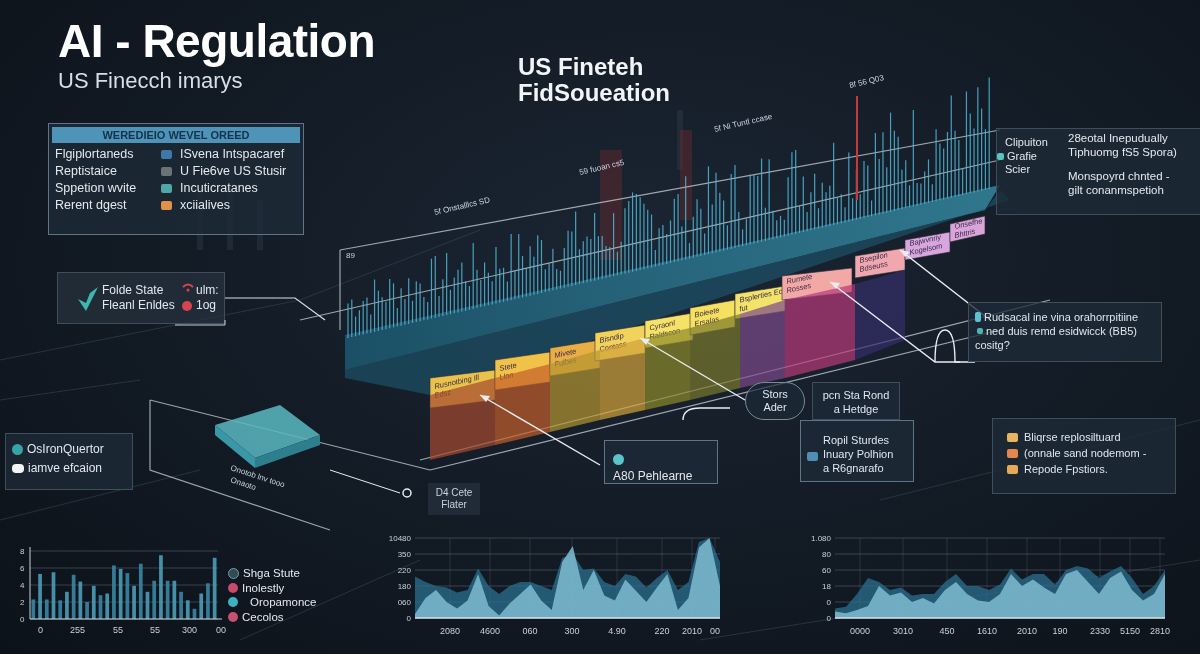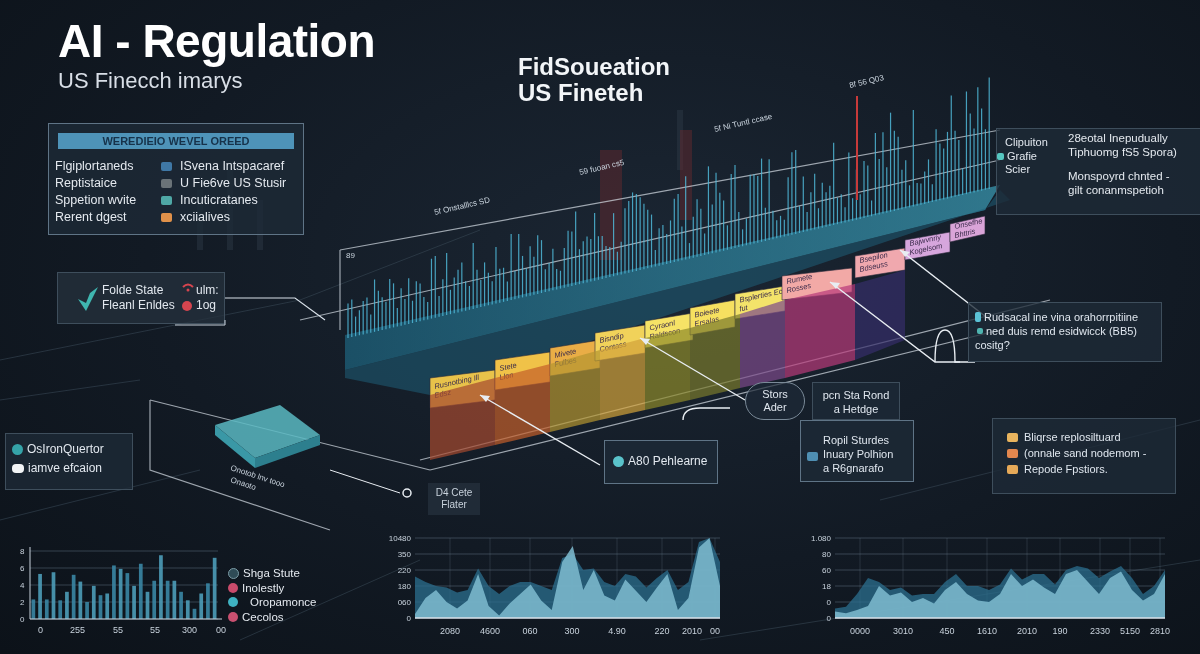--- a/index.html
+++ b/index.html
@@ -7,21 +7,21 @@
     width:1200px; height:654px; overflow:hidden; position:relative;
     background: radial-gradient(ellipse at 55% 40%, #1b2633 0%, #121a24 55%, #0c1219 100%);
     font-family: "Liberation Sans", sans-serif; color:#dfe6ee;
   }
   .abs { position:absolute; }
   .title { left:58px; top:14px; font-size:46px; font-weight:bold; color:#ffffff; letter-spacing:-0.5px; }
   .subtitle { left:58px; top:68px; font-size:22px; color:#d8dee6; }
   .center-title { left:518px; top:54px; font-size:24px; font-weight:bold; color:#f2f5f8; line-height:26px; }
   .panel { background: rgba(30,42,55,0.78); border:1px solid #5f7486; }
   .legend-box { left:48px; top:123px; width:254px; height:110px; }
-  .legend-head { background:#4e93b8; color:#16324a; font-size:11px; font-weight:bold; text-align:center; height:16px; line-height:16px; margin:9px; }
+  .legend-head { background:#4e93b8; color:#16324a; font-size:11px; font-weight:bold; text-align:center; height:16px; line-height:16px; margin:3px; }
   .legend-grid { display:grid; grid-template-columns: 106px 148px; row-gap:3px; padding:1px 6px; font-size:12.5px; color:#e4e9ef; }
   .legend-grid .r { display:flex; align-items:center; gap:8px; }
   .sw { width:11px; height:9px; border-radius:2px; display:inline-block; }
   .box-txt { font-size:12px; color:#e2e8ef; line-height:15px; }
   .grid-line { stroke:#6e8292; stroke-width:0.7; }
   .axis-label { font-size:9px; fill:#c8d2dc; font-family:"Liberation Sans", sans-serif; }
   .small-label { font-size:8px; fill:#c8d2dc; font-family:"Liberation Sans", sans-serif; }
   .block-label { font-size:7.5px; fill:#3a2a4a; font-family:"Liberation Sans", sans-serif; font-style:italic; }
   .dot { width:11px; height:11px; border-radius:50%; display:inline-block; }
   .line-white { stroke:#d8e0e8; stroke-width:1.2; fill:none; }
@@ -46,22 +46,22 @@
   </g>
   <g fill="#6b2a2e" opacity="0.45">
     <rect x="600" y="150" width="22" height="110"></rect>
     <rect x="680" y="130" width="12" height="90"></rect>
   </g>
 </svg>
 
 <div class="abs title">AI - Regulation</div>
 <div class="abs subtitle">US Finecch imarys</div>
 <div class="abs center-title">
+  <div>US Fineteh</div>
   <div>FidSoueation</div>
-  <div>US Fineteh</div>
 </div>
 
 <div class="abs panel legend-box">
   <div class="legend-head">WEREDIEIO WEVEL OREED</div>
   <div class="legend-grid">
     <div>Flgiplortaneds</div>
     <div class="r">
         <span class="sw" style="background:#3f78a6"></span>
         <span>ISvena Intspacaref</span>
       </div>
@@ -421,21 +421,21 @@
   <div>pcn Sta Rond</div>
   <div>a Hetdge</div>
 </div>
 <div class="abs panel" style="left:800px;top:420px;width:112px;height:60px;border-color:#5f7486;font-size:11px;line-height:14px;">
   <div class="abs" style="left:22px;top:12px;">Ropil Sturdes</div>
   <span class="abs sw" style="left:6px;top:31px;background:#4f8fb3"></span>
   <div class="abs" style="left:22px;top:26px;">Inuary Polhion</div>
   <div class="abs" style="left:22px;top:40px;">a R6gnarafo</div>
 </div>
 <div class="abs panel" style="left:604px;top:440px;width:112px;height:42px;border-color:#5f7486;">
-  <div class="abs box-txt" style="left:8px;top:13px;display:flex;align-items:center;gap:4px;">
+  <div class="abs box-txt" style="left:8px;top:13px;display:flex;gap:4px;flex-direction:column;">
     <span class="dot" style="background:#5ac3cb"></span>
     <span>A80 Pehlearne</span>
   </div>
 </div>
 <div class="abs" style="left:428px;top:483px;width:52px;height:32px;background:rgba(36,48,60,0.8);text-align:center;font-size:10px;line-height:12px;padding-top:4px;box-sizing:border-box;color:#c8d2dc;">
   <div>D4 Cete</div>
   <div>Flater</div>
 </div>
 
 <div class="abs panel" style="left:996px;top:128px;width:204px;height:85px;border-color:#3e4e5c;border-right:none;">

